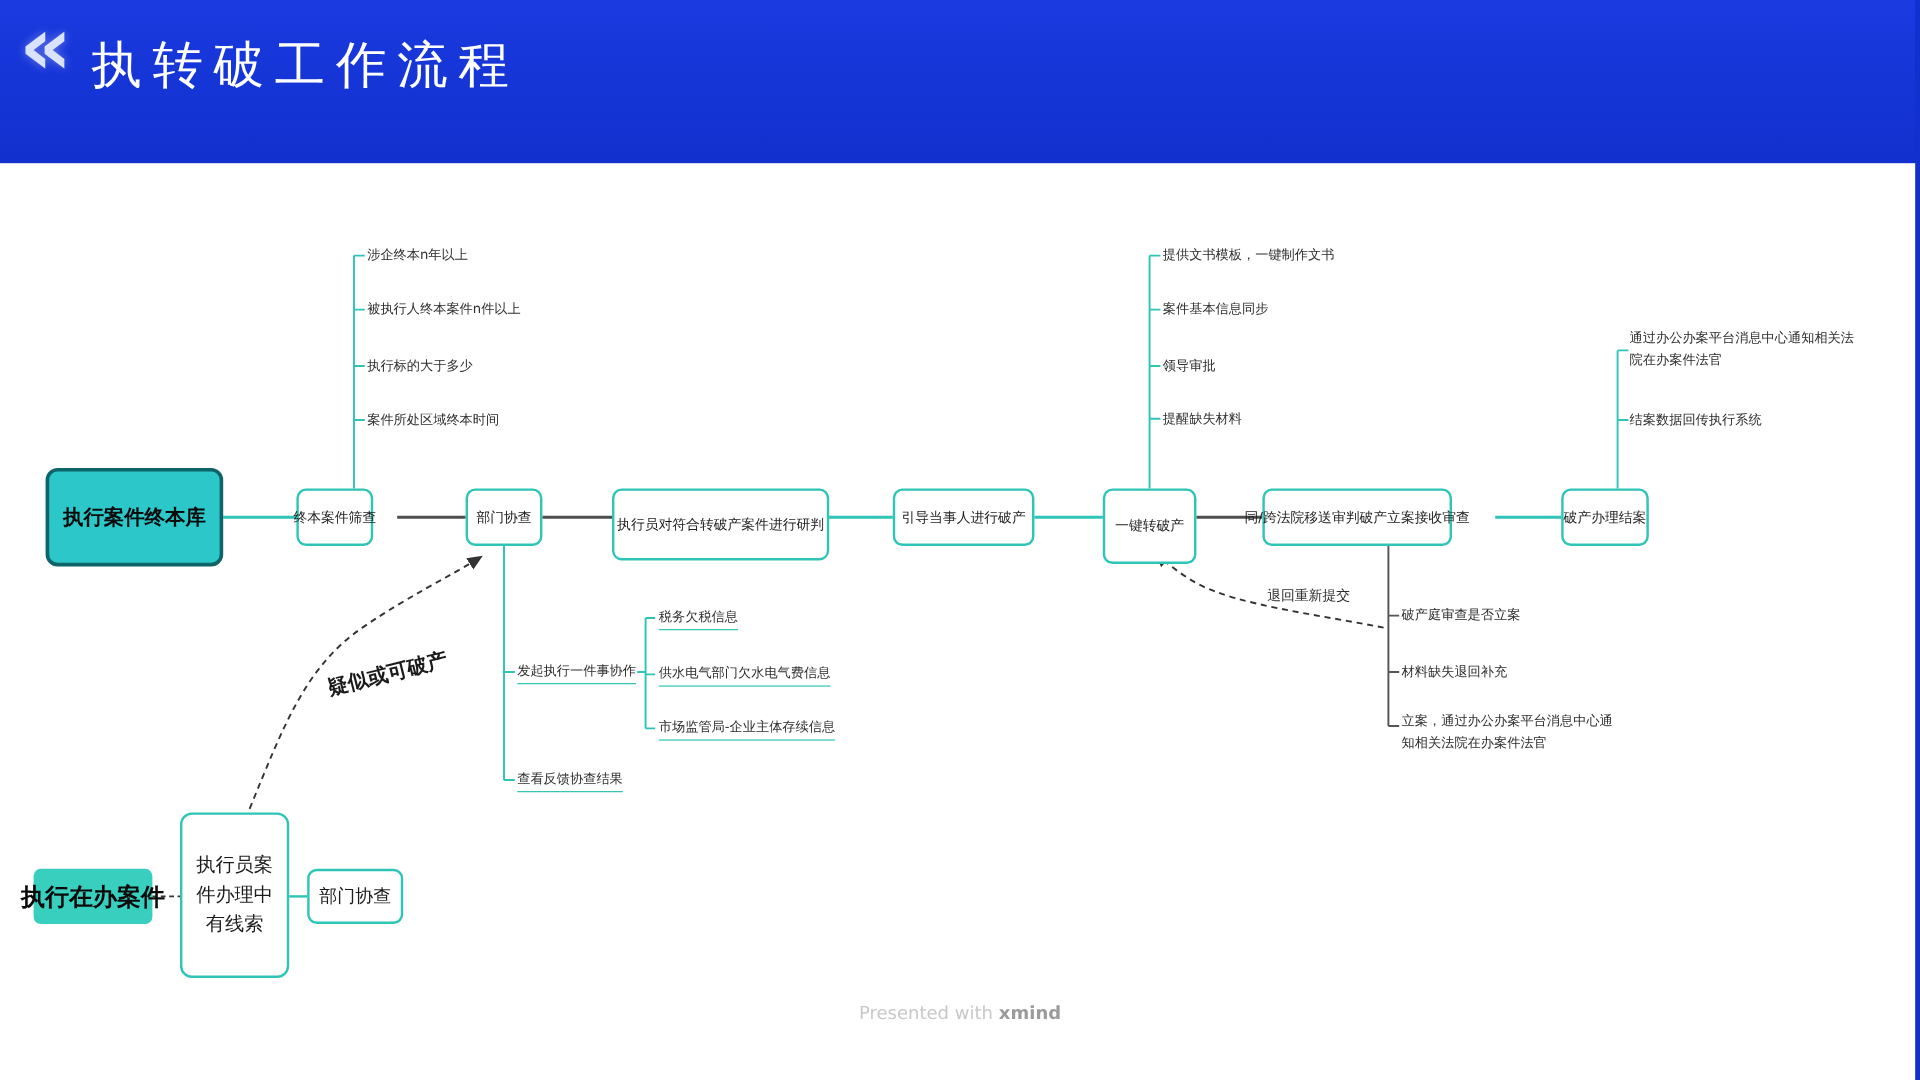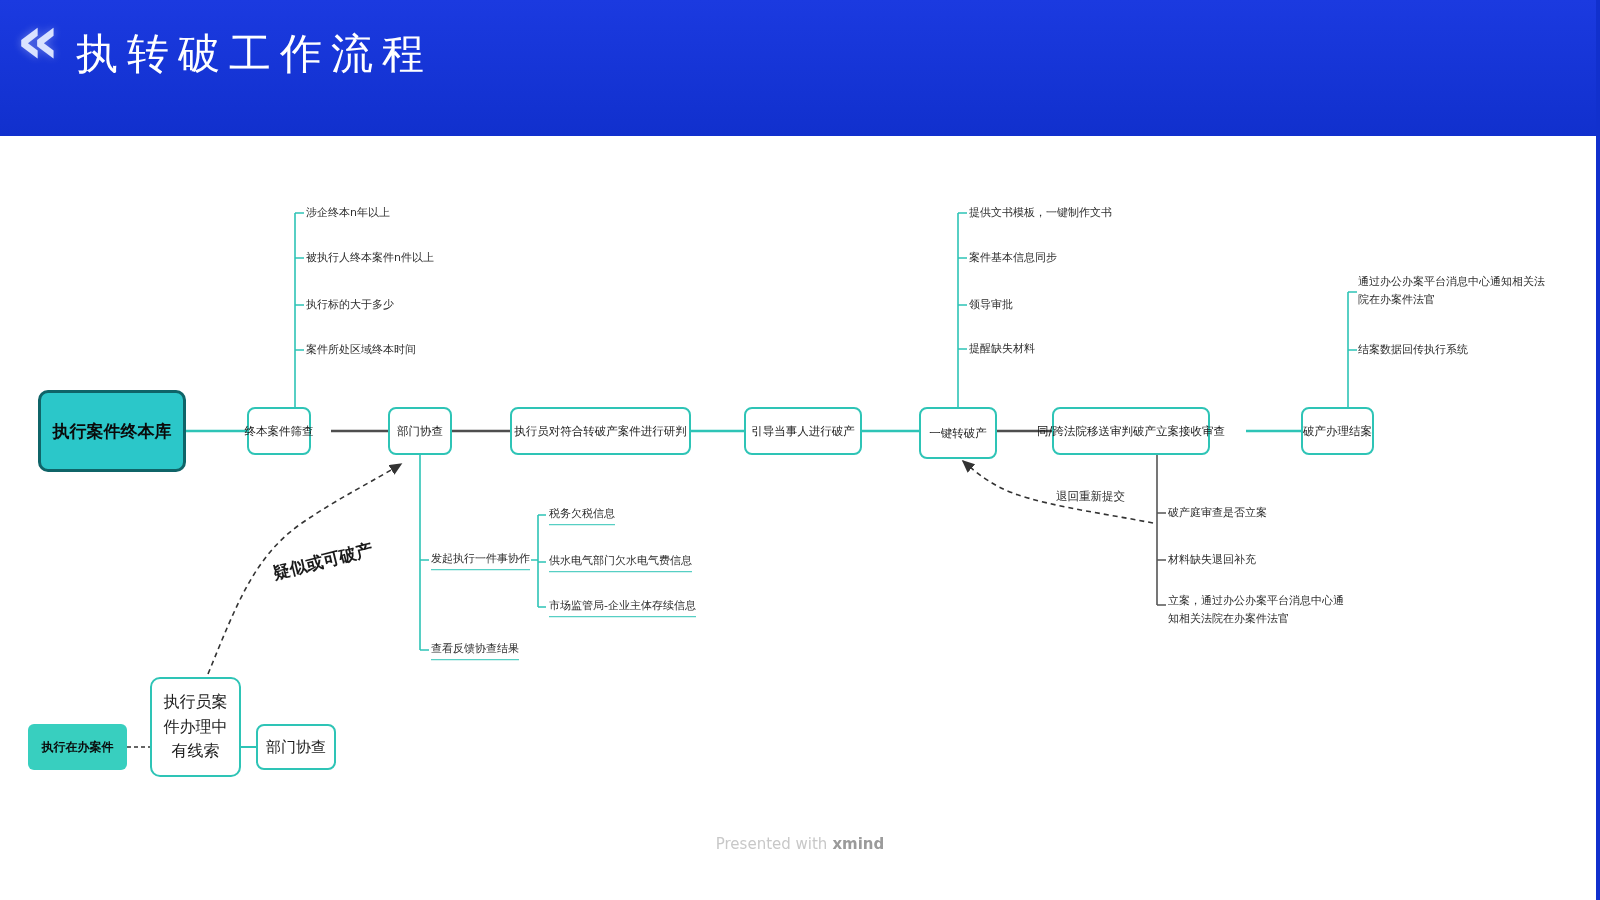--- a/index.html
+++ b/index.html
@@ -14,21 +14,21 @@
          letter-spacing:9px;font-weight:500;white-space:nowrap;}
   .right-strip{position:absolute;top:0;right:0;width:4px;height:900px;background:#1130cd;z-index:4;}
   
   svg.wires{position:absolute;left:0;top:0;z-index:1;}
   
   .box{position:absolute;z-index:2;background:#fff;border:2px solid #2ec4b6;border-radius:8px;
        display:flex;align-items:center;justify-content:center;text-align:center;
        font-size:11.5px;color:#1c1c1c;box-sizing:border-box;white-space:nowrap;padding:1px 3px;}
   .root{background:#2bc7c9;border:3px solid #0f6468;border-radius:10px;
         font-size:17px;font-weight:bold;color:#0a0a0a;}
-  .pill{background:#38cfbf;border:none;border-radius:6px;font-size:12px;font-weight:bold;color:#0a0a0a;}
+  .pill{background:#38cfbf;border:none;border-radius:6px;font-size:20px;font-weight:bold;color:#0a0a0a;}
   .lead{white-space:normal;font-size:16px;line-height:1.55;border-radius:10px;padding:4px;}
   
   .label{position:absolute;z-index:2;font-size:11px;color:#2d2d2d;white-space:nowrap;
          transform:translateY(-50%);line-height:1.6;}
   .label.u{border-bottom:1.5px solid #2ec4b6;padding-bottom:1px;}
   .label.wrap{white-space:normal;}
   
   .annot1{position:absolute;z-index:2;font-size:17px;font-weight:600;color:#1a1a1a;
           transform:rotate(-14deg);white-space:nowrap;}
   .annot2{position:absolute;z-index:2;font-size:11.5px;color:#2d2d2d;white-space:nowrap;}
@@ -76,23 +76,23 @@
     <path d="M127 747 H150" stroke="#333" stroke-width="1.5" stroke-dasharray="4 3" fill="none"></path>
     <path d="M241 747 H256" stroke="#2ec4b6" stroke-width="2" fill="none"></path>
 
     <path d="M208 674 C236 606 254 556 302 523 C340 497 372 482 401 464" stroke="#333" stroke-width="1.6" stroke-dasharray="5 4" fill="none" marker-end="url(#arrow)"></path>
     <path d="M1153 523 C1096 512 1032 504 999 487 C984 479 972 469 963 461" stroke="#333" stroke-width="1.6" stroke-dasharray="5 4" fill="none" marker-end="url(#arrow)"></path>
   </svg>
 
   <div class="box root" style="left:38px;top:390px;width:148px;height:82px;">执行案件终本库</div>
   <div class="box" style="left:247px;top:407px;width:64px;height:48px;">终本案件筛查</div>
   <div class="box" style="left:388px;top:407px;width:64px;height:48px;">部门协查</div>
-  <div class="box" style="left:510px;top:407px;width:181px;height:48px;">执行员对符合转破产案件进行研判</div>
+  <div class="box" style="left:510px;top:407px;width:181px;height:60px;">执行员对符合转破产案件进行研判</div>
   <div class="box" style="left:744px;top:407px;width:118px;height:48px;">引导当事人进行破产</div>
-  <div class="box" style="left:919px;top:407px;width:78px;height:52px;">一键转破产</div>
+  <div class="box" style="left:919px;top:407px;width:78px;height:63px;">一键转破产</div>
   <div class="box" style="left:1052px;top:407px;width:158px;height:48px;">同/跨法院移送审判破产立案接收审查</div>
   <div class="box" style="left:1301px;top:407px;width:73px;height:48px;">破产办理结案</div>
 
   <div class="label" style="left:306px;top:213px;">涉企终本n年以上</div>
   <div class="label" style="left:306px;top:258px;">被执行人终本案件n件以上</div>
   <div class="label" style="left:306px;top:305px;">执行标的大于多少</div>
   <div class="label" style="left:306px;top:350px;">案件所处区域终本时间</div>
 
   <div class="label" style="left:969px;top:213px;">提供文书模板，一键制作文书</div>
   <div class="label" style="left:969px;top:258px;">案件基本信息同步</div>
@@ -106,21 +106,21 @@
   <div class="label u" style="left:431px;top:650px;">查看反馈协查结果</div>
 
   <div class="label" style="left:1168px;top:513px;">破产庭审查是否立案</div>
   <div class="label" style="left:1168px;top:560px;">材料缺失退回补充</div>
   <div class="label wrap" style="left:1168px;top:610px;width:178px;">立案，通过办公办案平台消息中心通知相关法院在办案件法官</div>
 
   <div class="label wrap" style="left:1358px;top:291px;width:192px;">通过办公办案平台消息中心通知相关法院在办案件法官</div>
   <div class="label" style="left:1358px;top:350px;">结案数据回传执行系统</div>
 
   <div class="box pill" style="left:28px;top:724px;width:99px;height:46px;">执行在办案件</div>
-  <div class="box lead" style="left:150px;top:677px;width:91px;height:100px;">执行员案件办理中有线索</div>
+  <div class="box lead" style="left:150px;top:677px;width:91px;height:138px;">执行员案件办理中有线索</div>
   <div class="box" style="left:256px;top:724px;width:80px;height:46px;font-size:15px;">部门协查</div>
 
   <div class="annot1" style="left:272px;top:550px;">疑似或可破产</div>
   <div class="annot2" style="left:1056px;top:489px;">退回重新提交</div>
 
   <div class="watermark">
     <span>Presented with</span><b>xmind</b>
   </div>
 
 </div>

